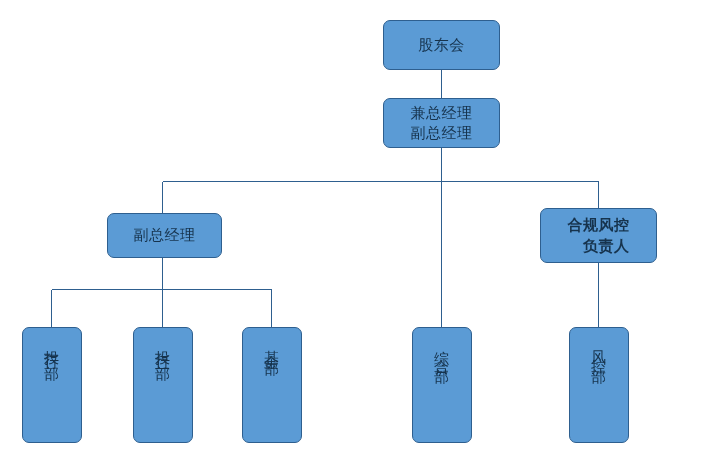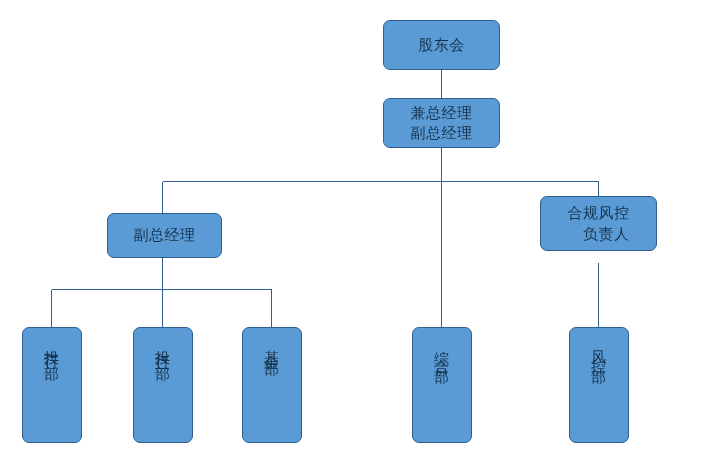--- a/index.html
+++ b/index.html
@@ -104,21 +104,21 @@
     <span class="label-lines">
       <span>兼总经理</span>
       <span>副总经理</span>
     </span>
   </div>
 
   <div class="node node-wide" style="left:107px; top:213px; width:115px; height:45px;">
     <span>副总经理</span>
   </div>
 
-  <div class="node node-wide" style="left:540px; top:196px; width:117px; height:55px;">
+  <div class="node node-wide" style="left:540px; top:208px; width:117px; height:55px;font-weight:bold;">
     <span class="label-lines">
       <span>合规风控</span>
       <span>负责人</span>
     </span>
   </div>
 
   <div class="node node-vert" style="left:22px; top:327px; width:60px; height:116px;">
     <span class="vtext">投行一部</span>
   </div>
 

